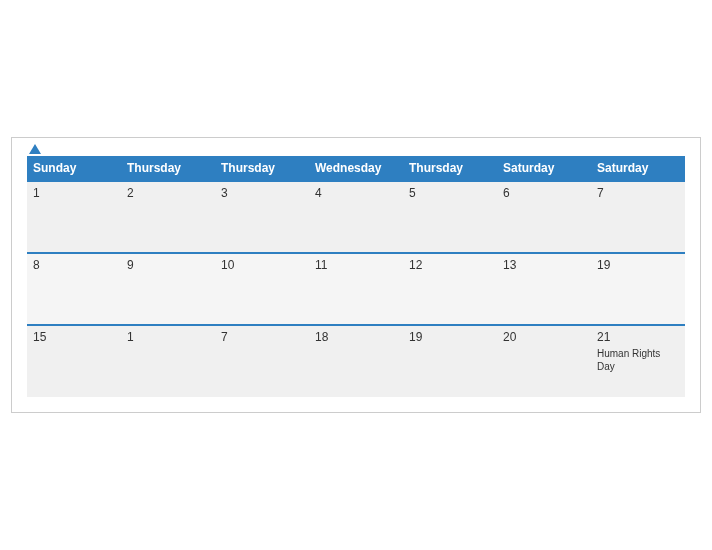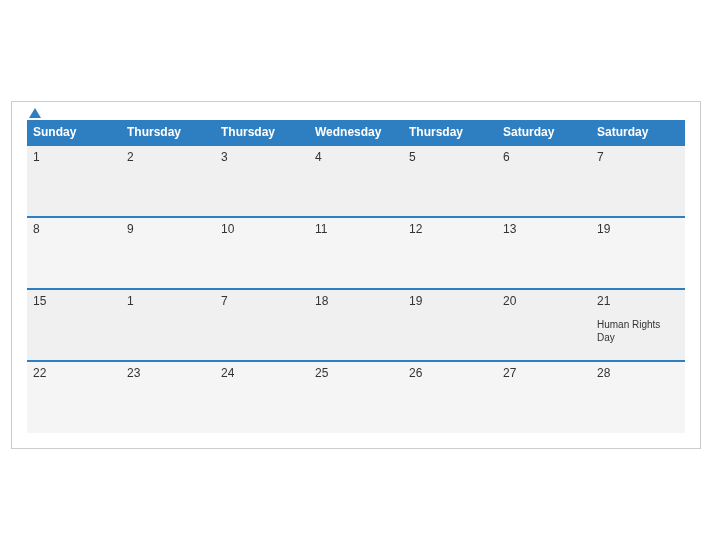--- a/index.html
+++ b/index.html
@@ -92,21 +92,21 @@
       background: #f5f5f5;
     }
     .day-number {
       font-size: 12px;
       color: #333;
       display: block;
     }
     .holiday-label {
       font-size: 10px;
       color: #333;
-      margin-top: 10px;
+      margin-top: 3px;
       display: block;
       line-height: 1.3;
     }
     .empty-cell {
       background: #f5f5f5;
     }
   </style>
 </head>
 <body>
 
@@ -200,38 +200,15 @@
             <span class="day-number">19</span>
           </td>
           <td>
             <span class="day-number">20</span>
           </td>
           <td>
             <span class="day-number">21</span>
             <span class="holiday-label">Human Rights Day</span>
           </td>
         </tr>
-        <tr>
-          <td>
-            <span class="day-number">22</span>
-          </td>
-          <td>
-            <span class="day-number">23</span>
-          </td>
-          <td>
-            <span class="day-number">24</span>
-          </td>
-          <td>
-            <span class="day-number">25</span>
-          </td>
-          <td>
-            <span class="day-number">26</span>
-          </td>
-          <td>
-            <span class="day-number">27</span>
-          </td>
-          <td>
-            <span class="day-number">28</span>
-          </td>
-        </tr>
       </tbody>
   </table>
 </div>
 
 </body></html>

